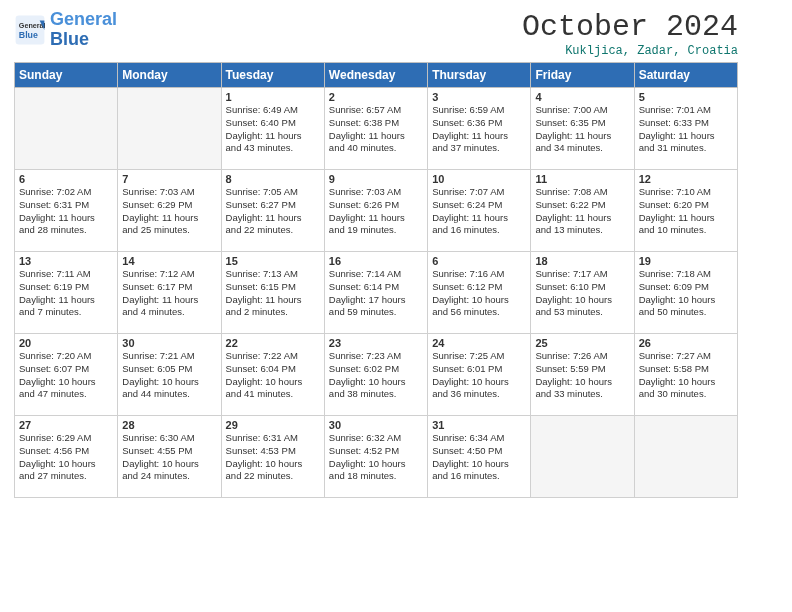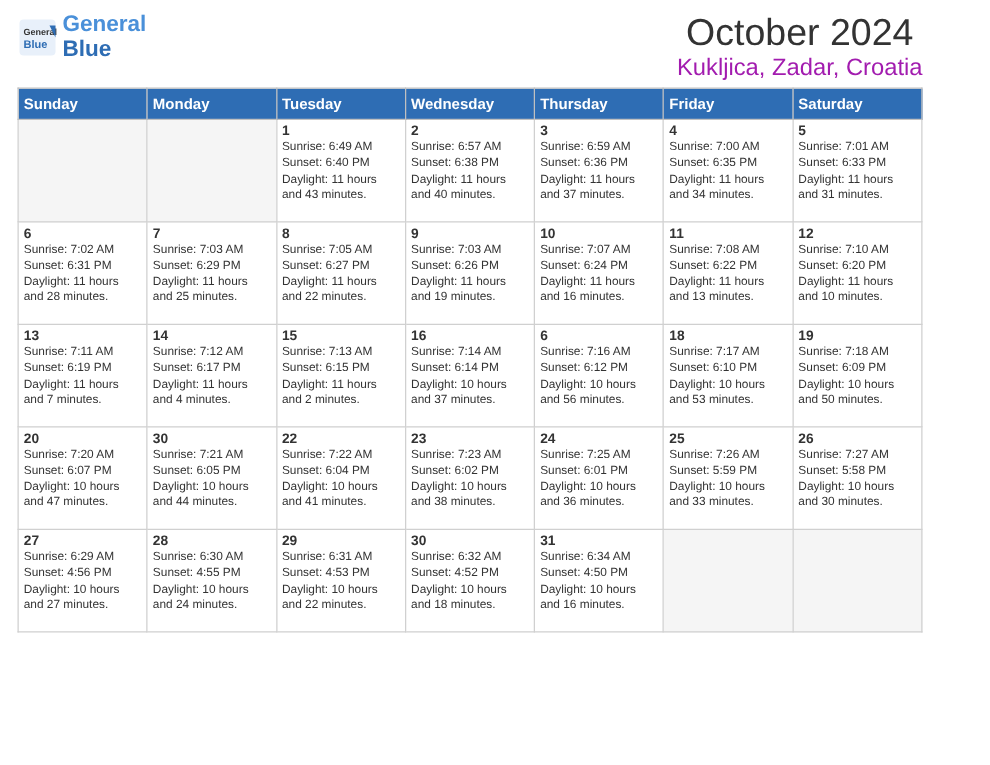--- a/index.html
+++ b/index.html
@@ -32,30 +32,31 @@
       line-height: 1.1;
     }
     .logo-text span {
       color: #4a90d9;
     }
     .logo-icon {
       width: 32px;
       height: 32px;
     }
     .title-block {
-      text-align: center;
+      text-align: right;
+      font-family: Liberation Mono, monospace;
     }
     .month-title {
       font-size: 30px;
       color: #333;
       font-weight: normal;
     }
     .location {
-      font-size: 19px;
-      color: #a21caf;
+      font-size: 12px;
+      color: #0f766e;
     }
     table {
       width: 100%;
       border-collapse: collapse;
       table-layout: fixed;
     }
     th {
       background-color: #2e6db4;
       color: #fff;
       font-size: 12px;
@@ -250,21 +251,21 @@
               <div>Sunrise: 7:13 AM</div>
               <div>Sunset: 6:15 PM</div>
               <div>Daylight: 11 hours and 2 minutes.</div>
             </div>
           </td>
           <td>
             <span class="day-num">16</span>
             <div class="day-info">
               <div>Sunrise: 7:14 AM</div>
               <div>Sunset: 6:14 PM</div>
-              <div>Daylight: 10 hours and 37 minutes.</div>
+              <div>Daylight: 17 hours and 59 minutes.</div>
             </div>
           </td>
           <td>
             <span class="day-num">6</span>
             <div class="day-info">
               <div>Sunrise: 7:16 AM</div>
               <div>Sunset: 6:12 PM</div>
               <div>Daylight: 10 hours and 56 minutes.</div>
             </div>
           </td>

